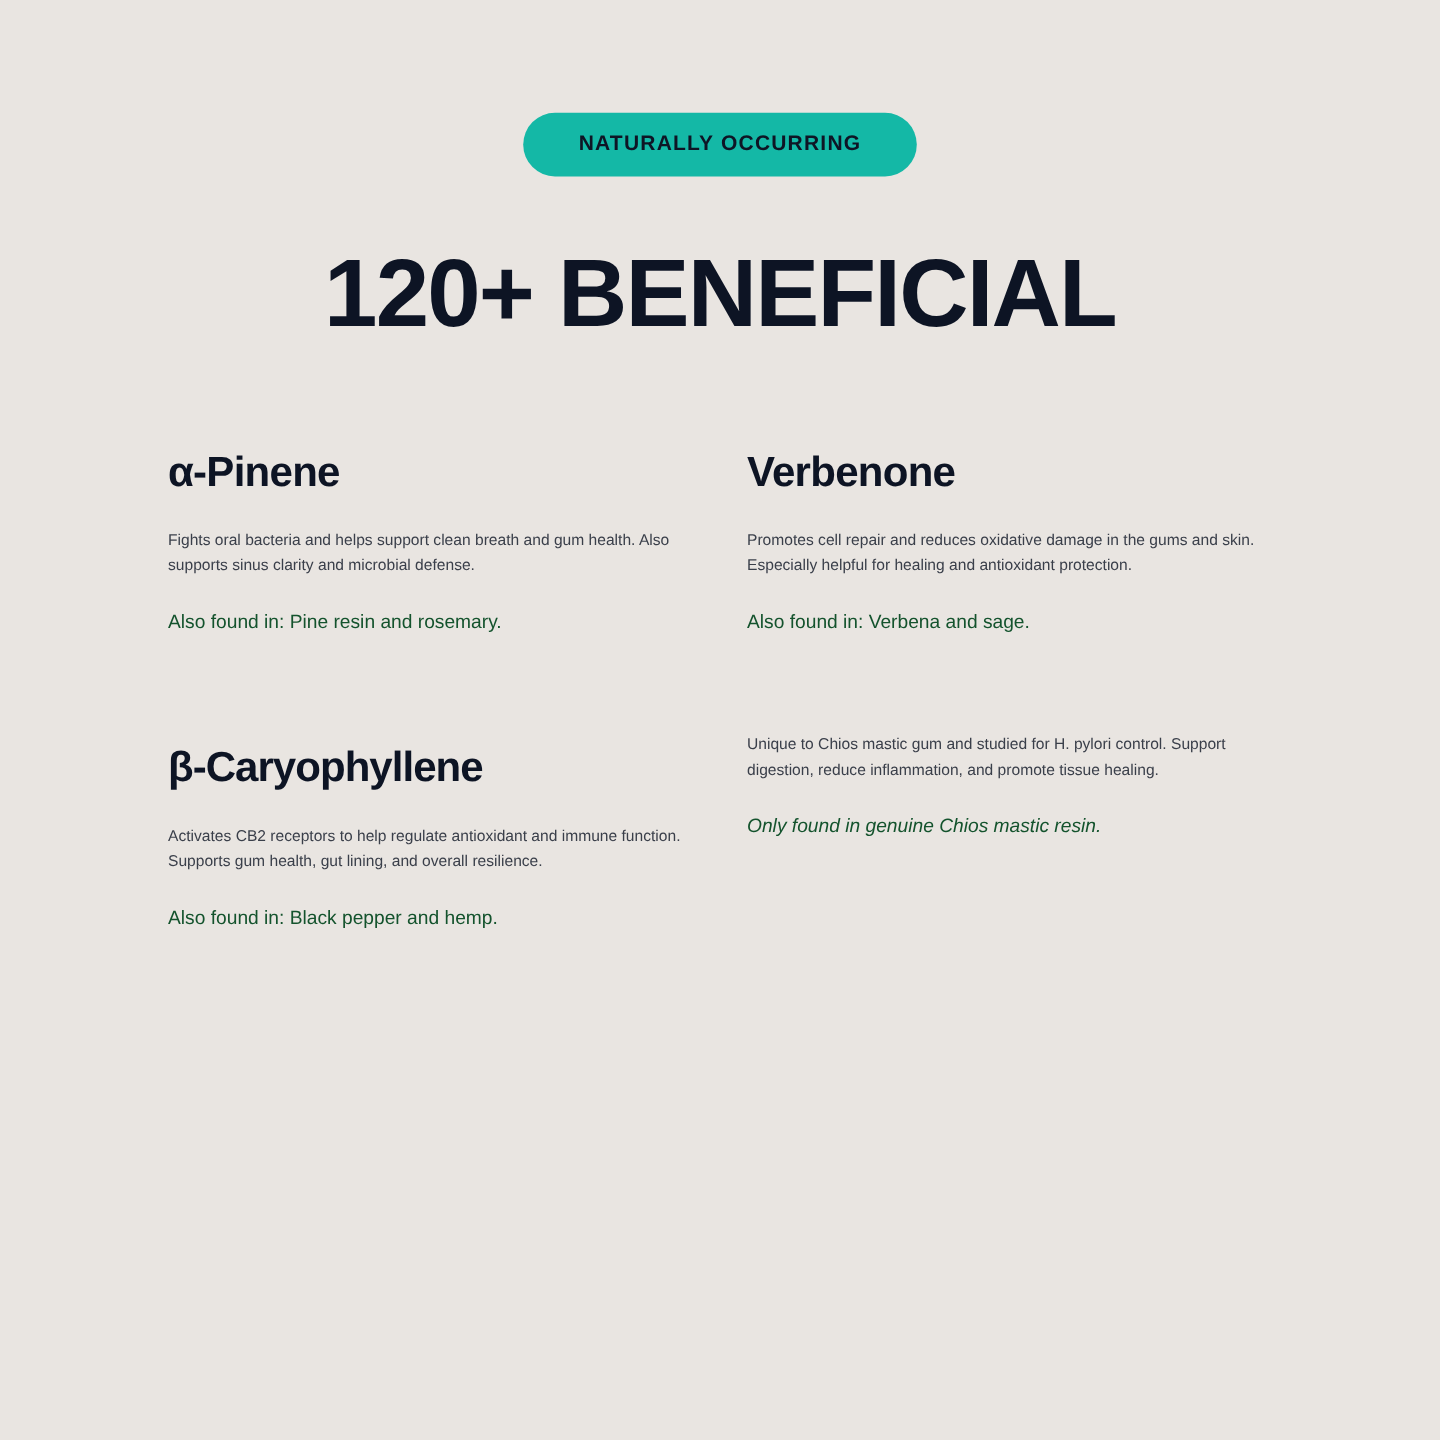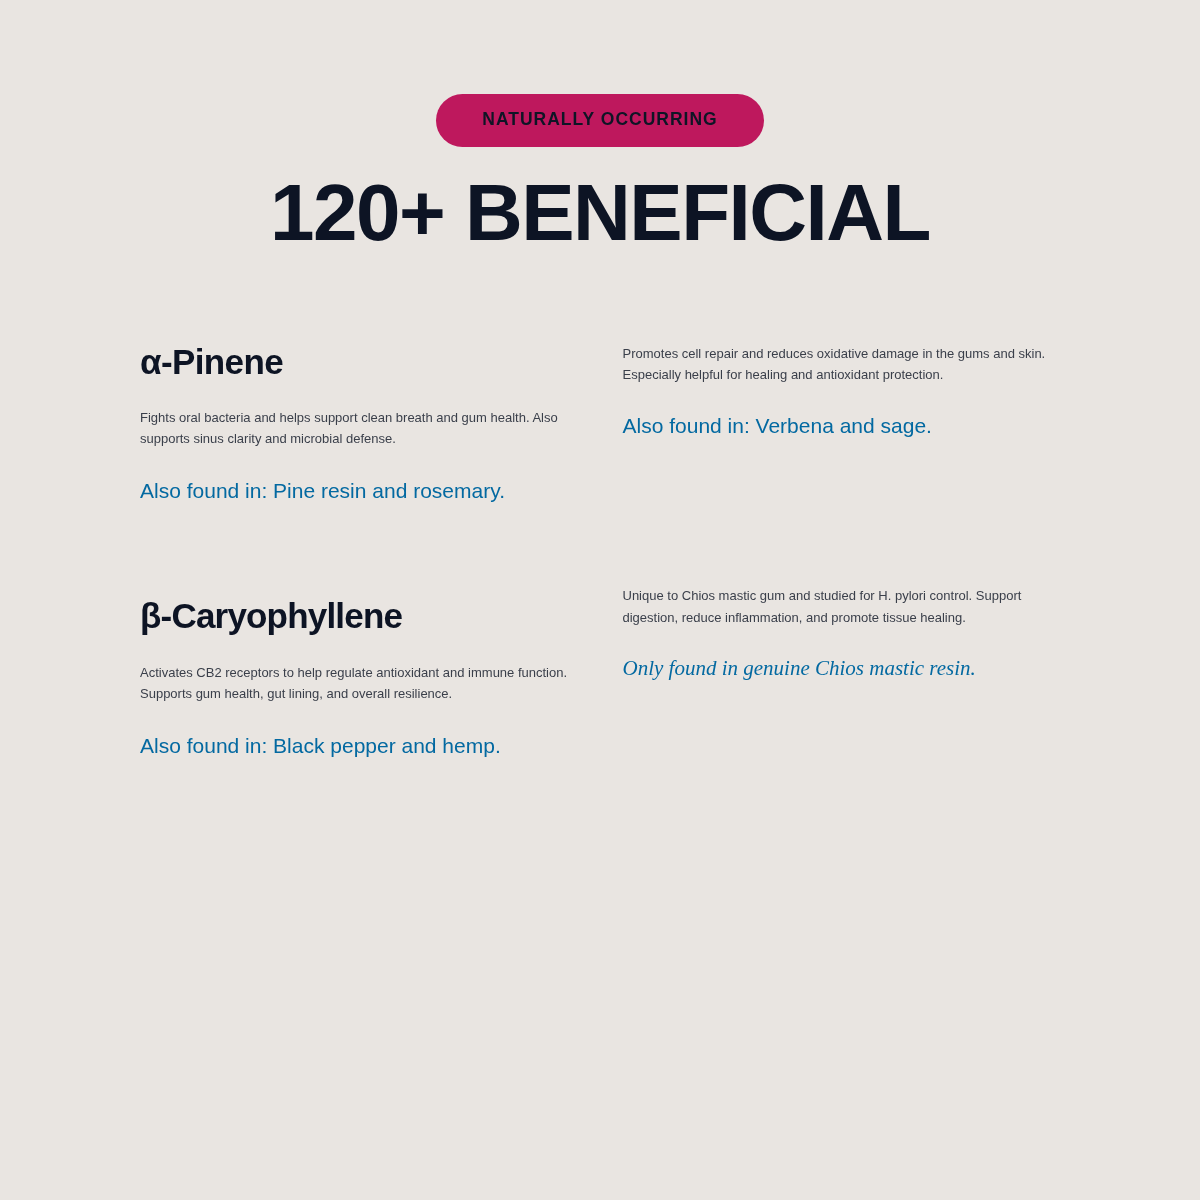--- a/index.html
+++ b/index.html
@@ -27,33 +27,33 @@
   }
 
   .eyebrow-wrap {
     margin-top: 94px;
     display: flex;
     justify-content: center;
     width: 100%;
   }
 
   .eyebrow {
-    background: #be185d;
+    background: #14b8a6;
     border-radius: 30px;
     padding: 17px 46px 18px;
     font-size: 17.5px;
     letter-spacing: 1.0px;
     font-weight: 600;
     color: #0e1525;
     line-height: 1;
     white-space: nowrap;
   }
 
   .headline {
-    margin-top: 28px;
+    margin-top: 60px;
     text-align: center;
     font-size: 80px;
     line-height: 0.95;
     font-weight: 800;
     letter-spacing: -1.5px;
     color: #0d1424;
     max-width: 1000px;
   }
 
   .headline .line {
@@ -85,29 +85,28 @@
 
   .card-desc {
     font-size: 13px;
     line-height: 1.65;
     color: #3a3f4a;
     font-weight: 400;
     margin-bottom: 24px;
   }
 
   .card-note {
-    font-size: 21px;
+    font-size: 16px;
     line-height: 1.6;
-    color: #0369a1;
+    color: #14532d;
     font-weight: 400;
   }
 
   .card-note.italic {
     font-style: italic;
-    font-family: Liberation Serif, serif;
   }
 
   
   .card.row2 .card-title { letter-spacing: -0.8px; margin-top: 12px; }
 </style>
 </head>
 <body>
 
 <div class="page">
 
@@ -121,20 +120,21 @@
 
   <div class="grid">
 
     <div class="card">
       <div class="card-title">α-Pinene</div>
       <div class="card-desc">Fights oral bacteria and helps support clean breath and gum health. Also supports sinus clarity and microbial defense.</div>
       <div class="card-note">Also found in: Pine resin and rosemary.</div>
     </div>
 
     <div class="card">
+      <div class="card-title">Verbenone</div>
       <div class="card-desc">Promotes cell repair and reduces oxidative damage in the gums and skin. Especially helpful for healing and antioxidant protection.</div>
       <div class="card-note">Also found in: Verbena and sage.</div>
     </div>
 
     <div class="card row2">
       <div class="card-title">β-Caryophyllene</div>
       <div class="card-desc">Activates CB2 receptors to help regulate antioxidant and immune function. Supports gum health, gut lining, and overall resilience.</div>
       <div class="card-note">Also found in: Black pepper and hemp.</div>
     </div>
 

